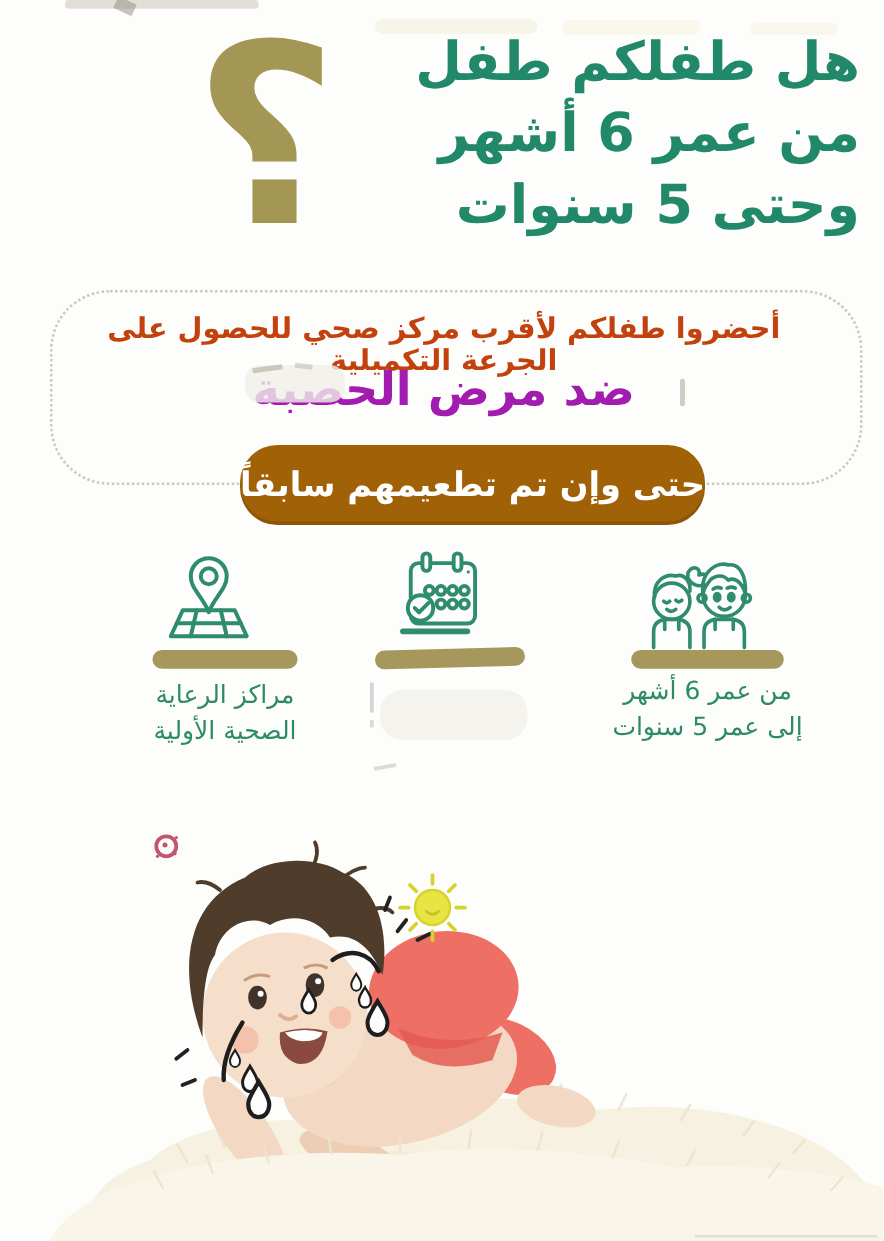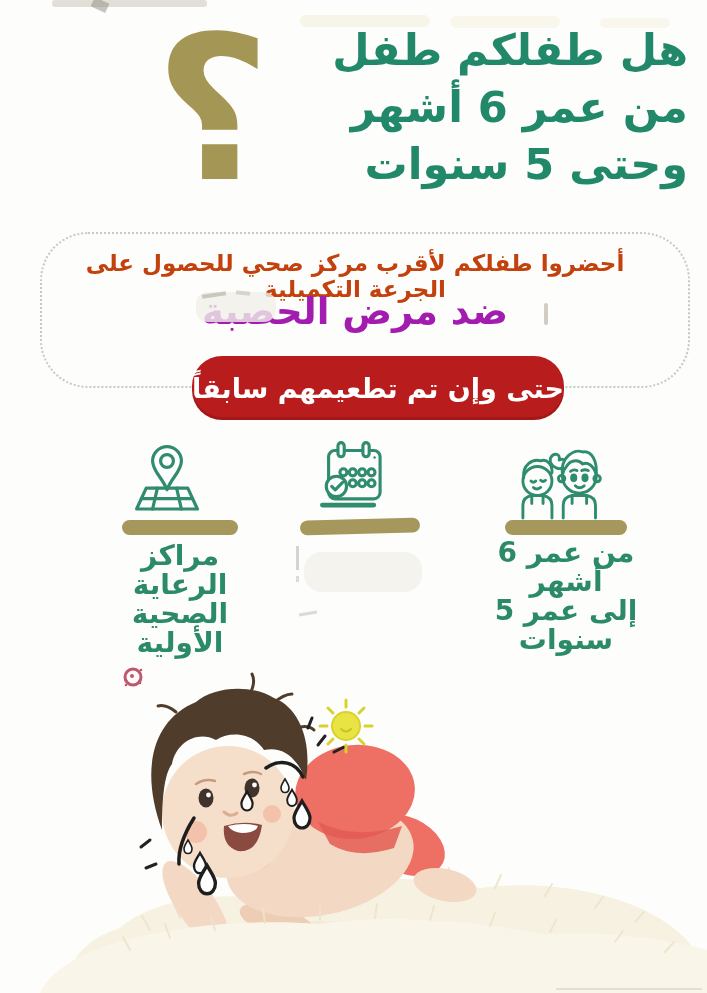--- a/index.html
+++ b/index.html
@@ -27,30 +27,30 @@
   .info-line1{
     left:50px;top:250px;width:610px;direction:rtl;text-align:center;
     color:#c2410c;font-weight:bold;font-size:23px;
   }
   .info-line2{
     left:90px;top:290px;width:530px;direction:rtl;text-align:center;
     color:#a21caf;font-weight:bold;font-size:37px;
   }
   .badge{
     left:192px;top:356px;width:372px;height:64px;border-radius:30px;
-    background:#b91c1c;box-shadow:inset 0 -3px 0 rgba(0,0,0,.12);
+    background:#a16207;box-shadow:inset 0 -3px 0 rgba(0,0,0,.12);
     display:flex;align-items:center;justify-content:center;direction:rtl;
     color:#ffffff;font-weight:bold;font-size:27px;
   }
   
   .feat-icon{display:block;}
   .gold-bar{background:#a6975c;height:15px;border-radius:8px;}
   .feat-label{
-    direction:rtl;text-align:center;color:#2b8a68;font-weight:bold;
-    font-size:28px;line-height:29px;
+    direction:rtl;text-align:center;color:#2b8a68;font-weight:normal;
+    font-size:20px;line-height:29px;
   }
   
   .smudge{position:absolute;}
   
   .baby{left:0;top:650px;width:707px;height:343px;}
 </style>
 </head>
 <body>
 
 <div class="poster">

